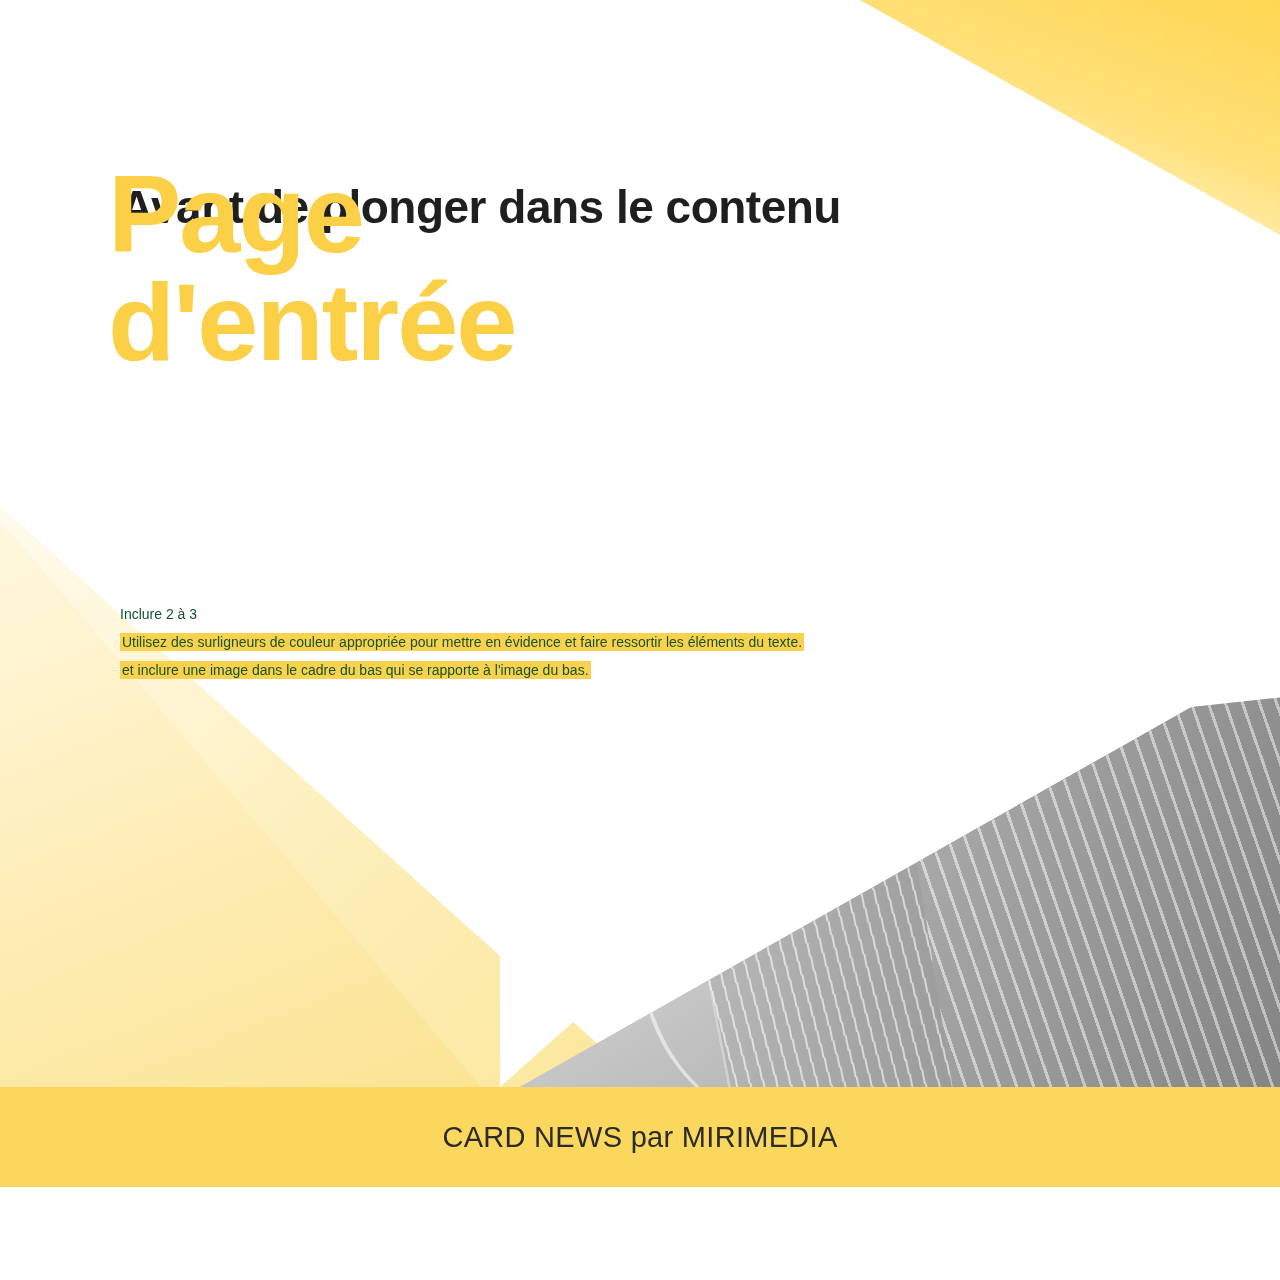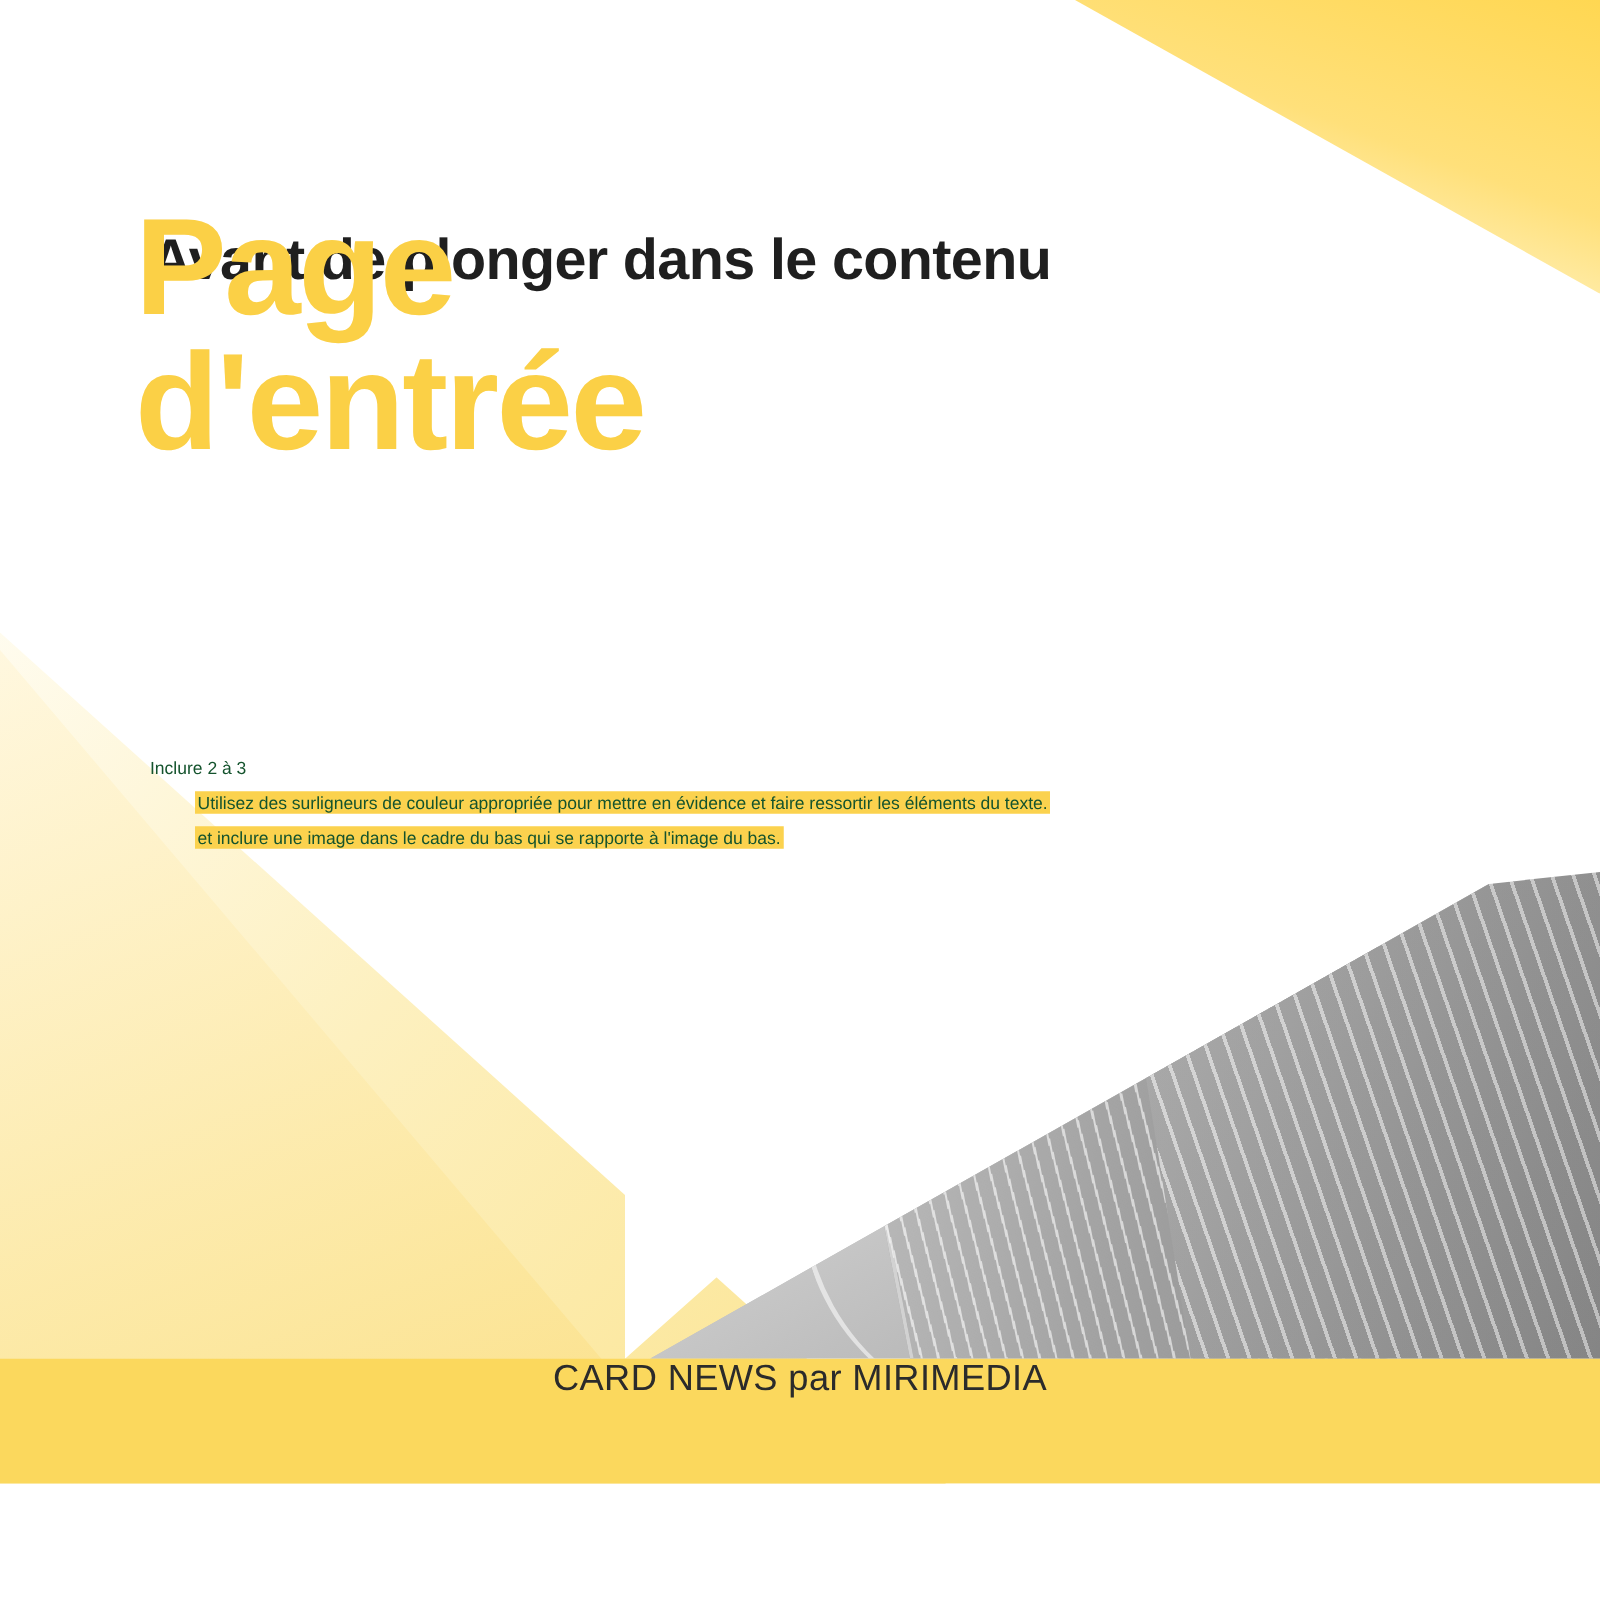--- a/index.html
+++ b/index.html
@@ -133,20 +133,21 @@
 
   
   .footer {
     position: absolute;
     left: 0;
     bottom: 0;
     width: 1280px;
     height: 100px;
     background: #fbd85d;
     display: flex;
+    align-items: center;
     justify-content: center;
   }
   .footer-text {
     font-size: 29px;
     color: #2b2b2b;
     letter-spacing: .3px;
   }
 
   
   .headline {
@@ -184,21 +185,20 @@
     color: #14532d;
   }
   .body-copy p {
     margin: 0;
   }
   .hl {
     background: #fbd24e;
     box-decoration-break: clone;
     -webkit-box-decoration-break: clone;
     padding: 1px 2px;
-    margin-left: 36px;
   }
 </style>
 </head>
 <body>
 
 <div class="canvas">
 
   <div class="bg-layer">
     <div class="wedge-left"></div>
     <div class="wedge-left-2"></div>

